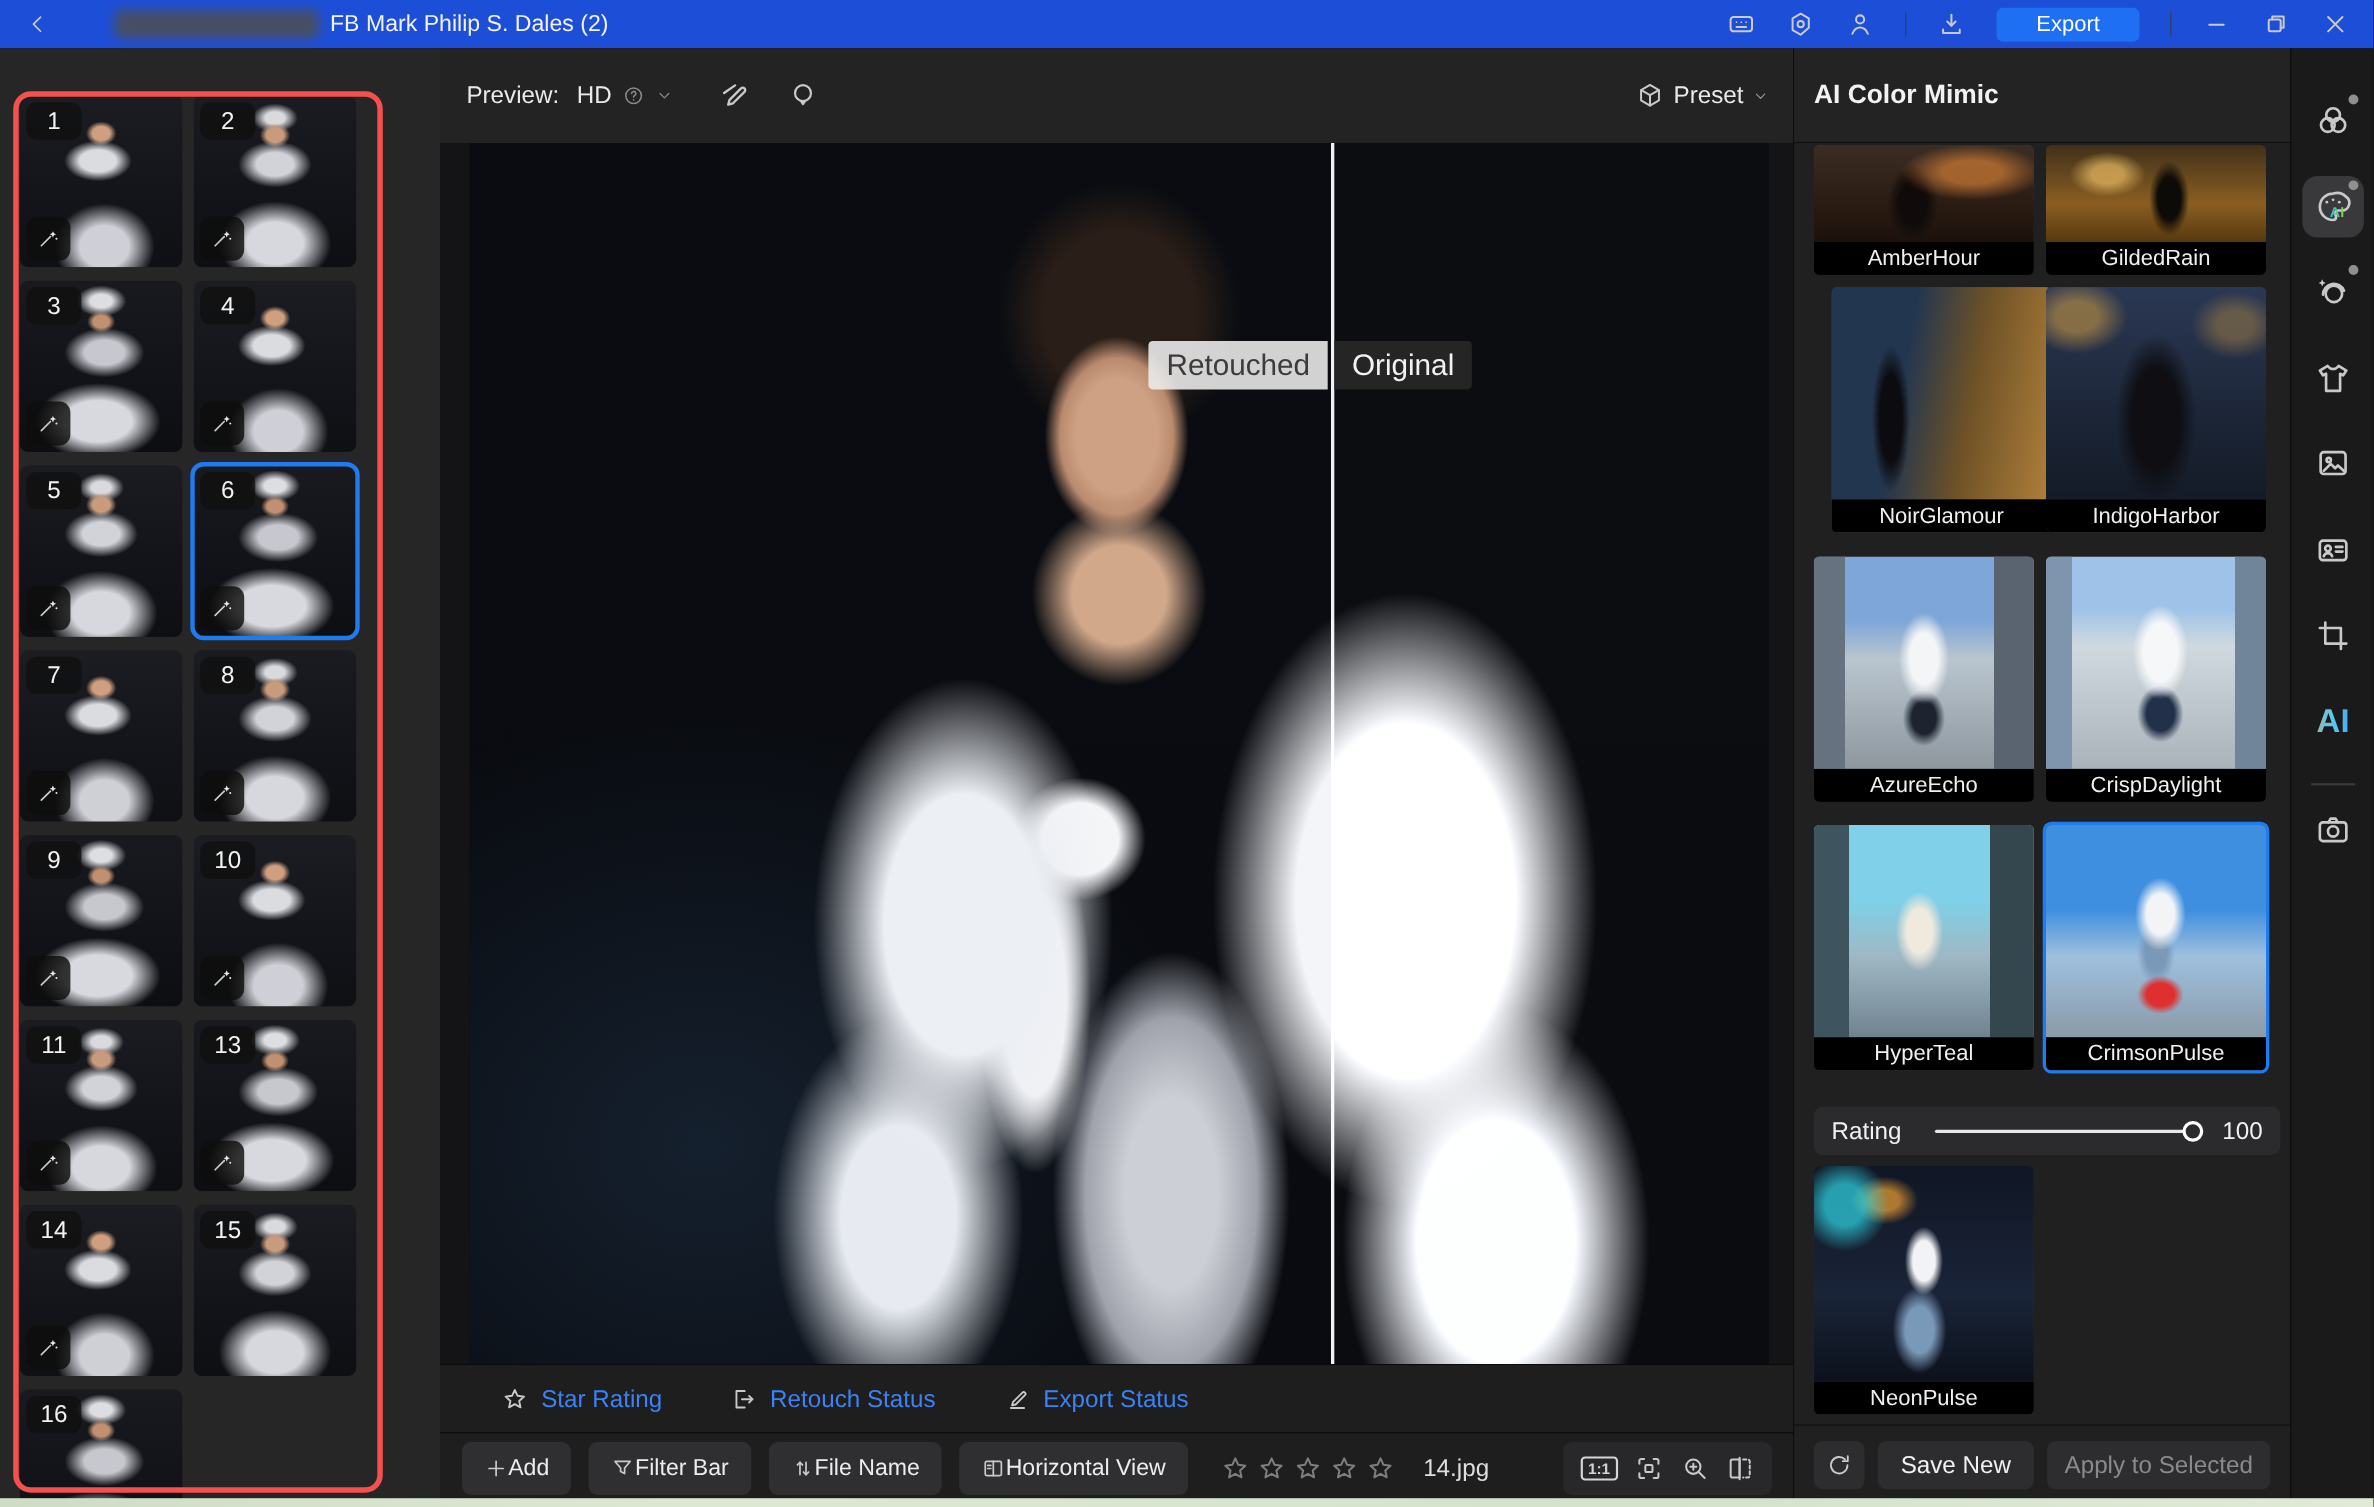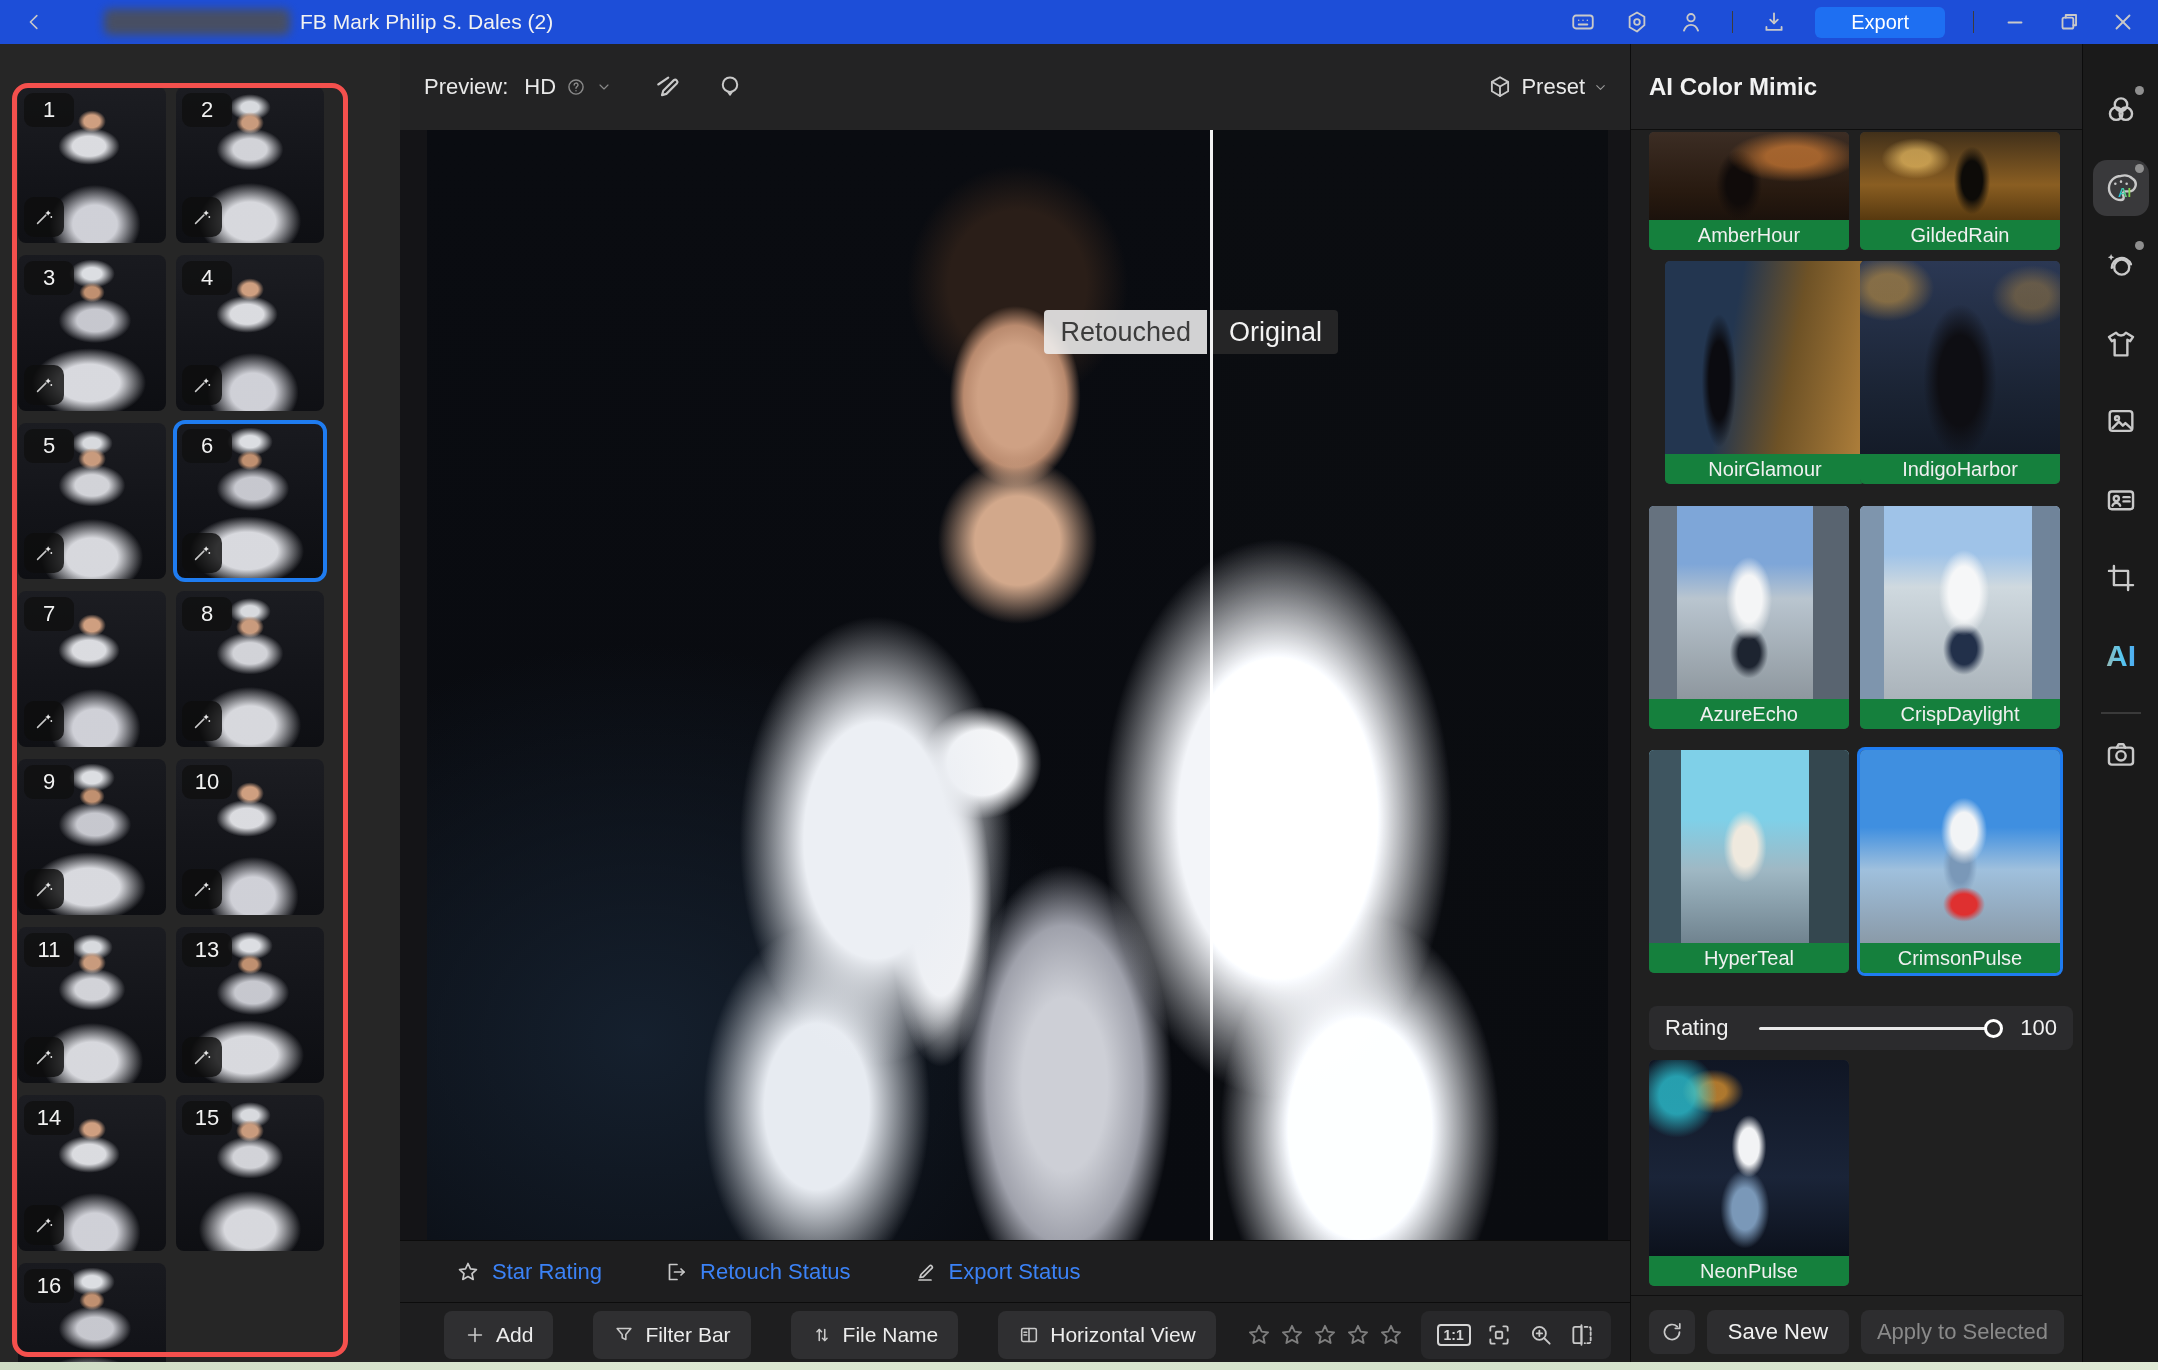--- a/index.html
+++ b/index.html
@@ -93,40 +93,40 @@
   .cmp-right{left:calc(66.3% + 3px);background:rgba(42,42,42,.85);color:#f2f2f2;border-radius:0 4px 4px 0;}
 
   .status-row{position:absolute;left:0;top:1196px;width:100%;height:62px;background:#1e1e1f;
               border-top:1px solid #0c0c0c;display:flex;align-items:center;gap:62px;padding-left:56px;box-sizing:border-box;}
   .st-item{display:flex;align-items:center;gap:12px;font-size:22px;color:#3b82f6;cursor:pointer;text-align:center;}
 
   .controls-row{position:absolute;left:0;top:1258px;width:100%;height:64px;background:#1e1e1f;
                 border-top:1px solid #0c0c0c;display:flex;align-items:center;gap:16px;
                 padding-left:20px;box-sizing:border-box;}
   .cbtn{height:48px;padding:0 20px;border-radius:8px;background:#2f2f31;display:flex;
-        align-items:center;gap:10px;font-size:21px;color:#ececec;cursor:pointer;white-space:nowrap;margin-left:24px;}
+        align-items:center;gap:0;font-size:21px;color:#ececec;cursor:pointer;white-space:nowrap;}
   .stars{display:flex;align-items:center;gap:7px;margin-left:14px;}
   .star-ic{width:26px;height:26px;cursor:pointer}
   .fname{font-size:22px;color:#dedede;margin-left:10px;}
   .zoom-group{position:absolute;right:19px;top:8px;width:190px;height:48px;border-radius:8px;
               background:#28282a;display:flex;align-items:center;justify-content:space-evenly;}
   .ratio-box{font-size:14px;font-weight:bold;color:#d5d5d5;border:2px solid #d5d5d5;
              border-radius:4px;padding:1px 5px;cursor:pointer;}
   .zg-ic{width:26px;height:26px;cursor:pointer}
 
   
   .right-panel{position:absolute;left:1630px;top:44px;width:452px;height:1326px;background:#202020;
                border-left:1px solid #0c0c0c;}
   .rp-header{position:absolute;left:0;top:0;width:100%;height:86px;border-bottom:1px solid #0e0e0e;
              display:flex;align-items:center;padding-left:18px;box-sizing:border-box;
              font-size:24px;font-weight:bold;color:#f2f2f2;background:#232324;}
   .tile{position:absolute;width:200px;border-radius:5px;overflow:hidden;cursor:pointer;background:#3a3a3b;}
   .tile.selected{box-shadow:0 0 0 3px #1f7cf0;}
   .timg{width:200px;}
-  .tlabel{height:30px;background:#15803d;display:flex;align-items:center;justify-content:center;
+  .tlabel{height:30px;background:#000000;display:flex;align-items:center;justify-content:center;
           font-size:20px;color:#f0f0f0;}
   .p-amber{background:radial-gradient(45% 40% at 72% 28%,rgba(255,150,60,.55) 0 30%,rgba(255,150,60,0) 72%),
            radial-gradient(16% 55% at 45% 60%,#100b0a 0 40%,rgba(16,11,10,0) 72%),
            linear-gradient(180deg,#3c2d24,#27190f 70%,#1b120c);}
   .p-gilded{background:radial-gradient(24% 32% at 28% 30%,rgba(244,198,104,.65) 0 30%,rgba(244,198,104,0) 72%),
             radial-gradient(13% 55% at 56% 55%,#0d0b08 0 40%,rgba(13,11,8,0) 70%),
             linear-gradient(180deg,#41301a,#8a5e22 60%,#57390f);}
   .p-noir{background:radial-gradient(12% 48% at 27% 62%,#0b0b10 0 42%,rgba(11,11,16,0) 72%),
           linear-gradient(100deg,#233650 0 34%,#6e5226 62%,#b0803b);}
   .p-indigo{background:radial-gradient(32% 24% at 14% 14%,rgba(196,148,66,.6) 0 30%,rgba(196,148,66,0) 72%),

